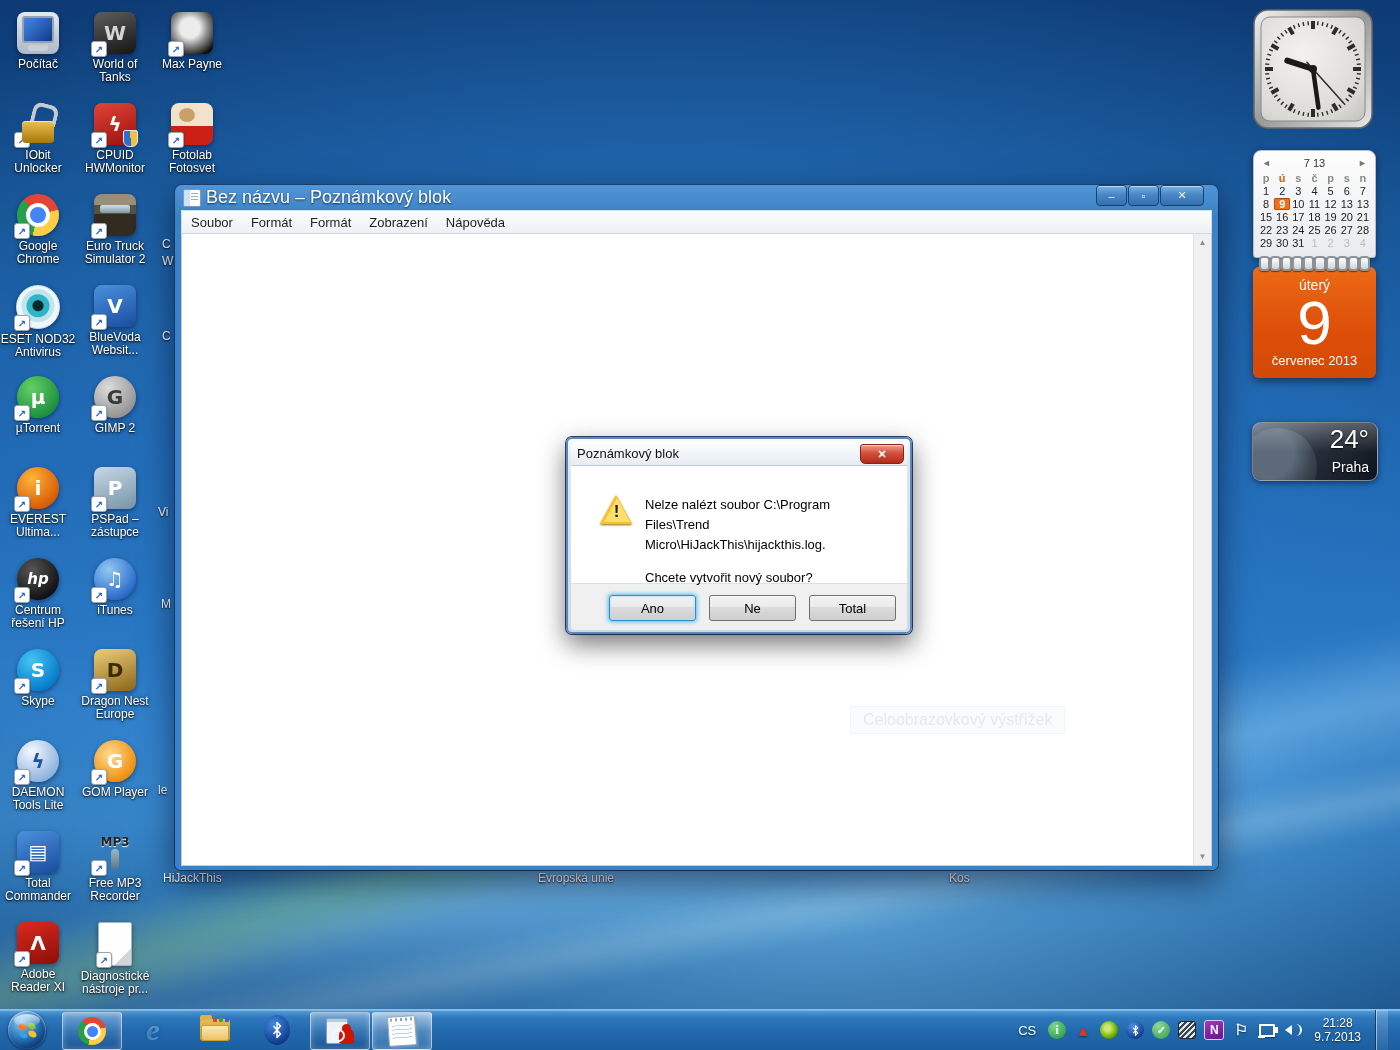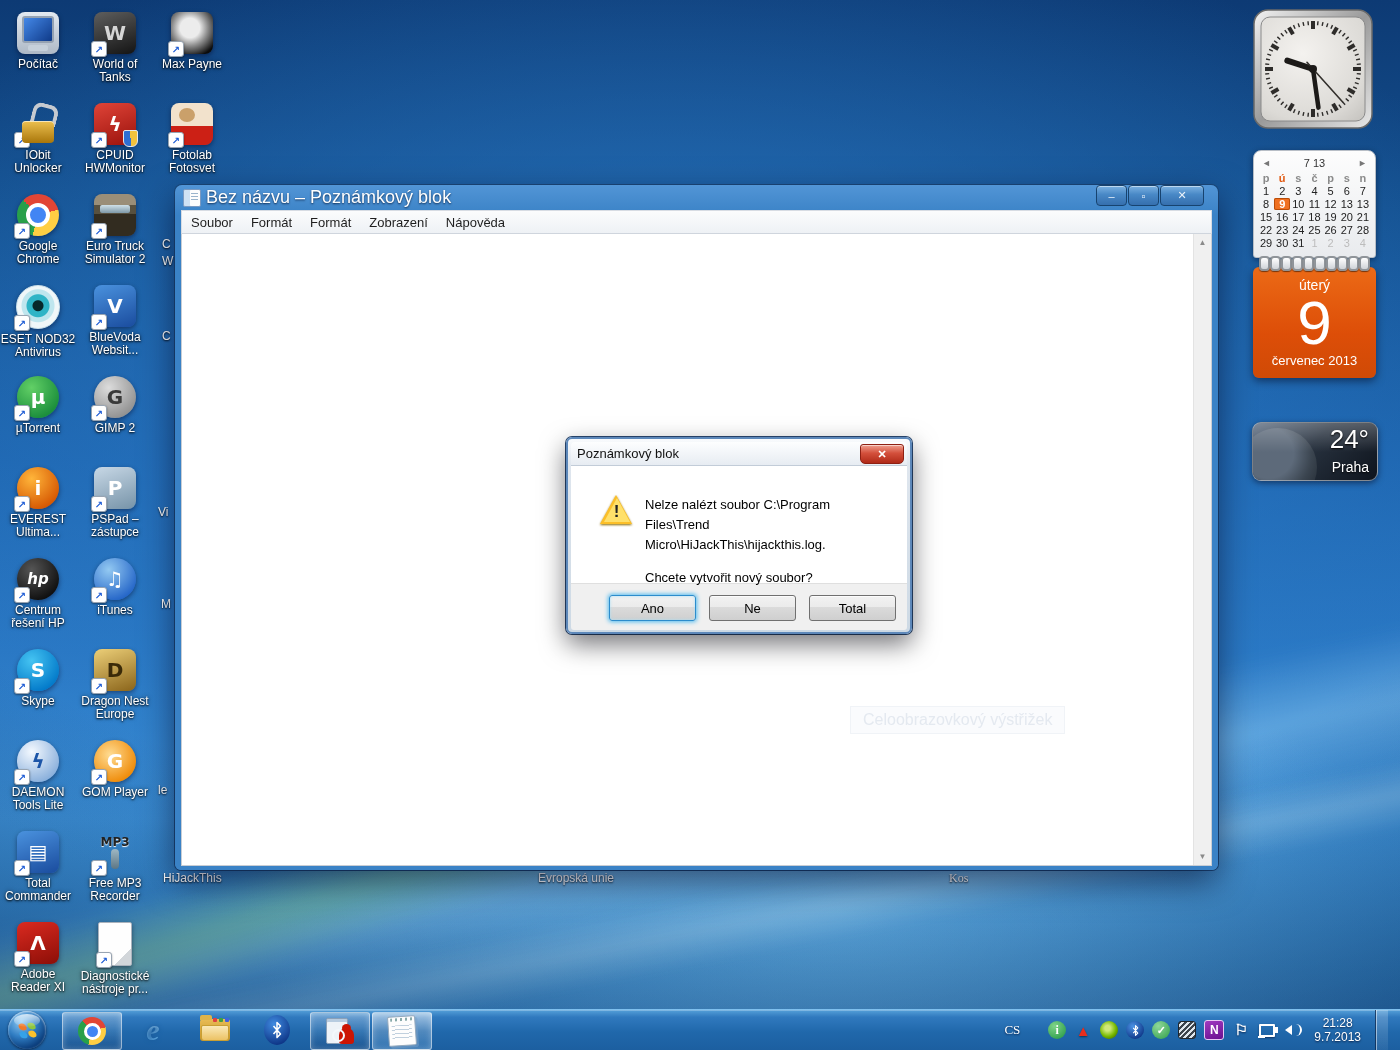--- a/index.html
+++ b/index.html
@@ -201,21 +201,21 @@
   .ic-hjt .dev{position:absolute;right:0;bottom:0;width:15px;height:16px;border-radius:7px 7px 3px 3px;background:#cc1504;}
   .ic-hjt .dev::before{content:"";position:absolute;left:3px;top:-4px;width:9px;height:8px;border-radius:50%;background:#cc1504;}
   .ic-hjt .mag{position:absolute;left:6px;bottom:2px;width:9px;height:9px;border:2px solid #f4f8fc;border-radius:50%;z-index:2;}
   .ic-np{width:26px;height:28px;position:relative;background:#fdfdfd;border:1px solid #93a8bc;border-radius:2px;transform:rotate(-4deg);
     box-shadow:2px 2px 0 rgba(120,160,200,.5);}
   .ic-np::before{content:"";position:absolute;top:1px;left:2px;right:2px;height:3px;
     background:repeating-linear-gradient(90deg,#8aa 0 2px,transparent 2px 5px);}
   .ic-np::after{content:"";position:absolute;top:8px;left:3px;right:3px;height:14px;
     background:repeating-linear-gradient(180deg,#c0d0de 0 1px,transparent 1px 4px);}
   .tray{position:absolute;right:12px;top:0;height:40px;display:flex;align-items:center;gap:8px;color:#fff;}
-  .cs-label{font-size:13px;color:#fff;text-shadow:0 1px 1px #063;margin-right:20px;text-shadow:0 1px 2px rgba(0,0,30,.7);font-family:Liberation Serif, serif;}
+  .cs-label{font-size:13px;color:#fff;text-shadow:0 1px 1px #063;margin-right:4px;text-shadow:0 1px 2px rgba(0,0,30,.7);}
   .tico{width:18px;height:18px;display:flex;align-items:center;justify-content:center;font-size:12px;font-weight:bold;}
   .ti-eset{border-radius:50%;background:radial-gradient(circle at 35% 28%,#7fd488,#1f9440);color:#fff;font-family:"Liberation Serif",serif;}
   .ti-adobe{color:#e82e1e;font-size:15px;text-shadow:0 1px 2px rgba(0,0,0,.5);}
   .ti-nvidia{border-radius:50%;background:radial-gradient(circle at 42% 40%,#cfe87a 0 18%,#76b900 55%,#2d4a00);}
   .ti-bt{border-radius:50%;background:radial-gradient(circle at 38% 30%,#4a92e4,#0a2f80 85%);}
   .ti-cert{border-radius:50%;background:radial-gradient(circle at 35% 28%,#8fd89a,#2f9e48);color:#fff;font-size:11px;}
   .ti-signal{border-radius:3px;border:1px solid #20262c;width:16px;height:16px;
     background:repeating-linear-gradient(135deg,#3c444c 0 2px,#dfe6ec 2px 4px);}
   .ti-onenote{border-radius:3px;background:linear-gradient(160deg,#a03ac0,#6a1090);color:#fff;font-size:12px;border:1px solid #e8c8f4;}
   .ti-flag{color:#fff;font-size:15px;text-shadow:0 1px 2px rgba(0,0,30,.6);}
@@ -400,21 +400,21 @@
         <div class="dlabel">Fotolab Fotosvet</div>
       </div>
       <div class="fraglabel" style="left: 162px; top: 237px;">C</div>
       <div class="fraglabel" style="left: 162px; top: 254px;">W</div>
       <div class="fraglabel" style="left: 162px; top: 329px;">C</div>
       <div class="fraglabel" style="left: 158px; top: 505px;">Vi</div>
       <div class="fraglabel" style="left: 161px; top: 597px;">M</div>
       <div class="fraglabel" style="left: 158px; top: 783px;">le</div>
       <div class="fraglabel" style="left: 163px; top: 871px;">HiJackThis</div>
       <div class="fraglabel" style="left: 538px; top: 871px;">Evropská unie</div>
-      <div class="fraglabel" style="left: 949px; top: 871px; font-family: Liberation Serif, serif;">Kos</div>
+      <div class="fraglabel" style="left: 949px; top: 871px;">Kos</div>
     </div>
 
   <div class="np-win">
     <div class="np-title">
       <span class="np-ico"></span>
       <span class="np-title-text">Bez názvu – Poznámkový blok</span>
       <span class="capbtns">
         <span class="capbtn">–</span>
         <span class="capbtn">▫</span>
         <span class="capbtn close">✕</span>

